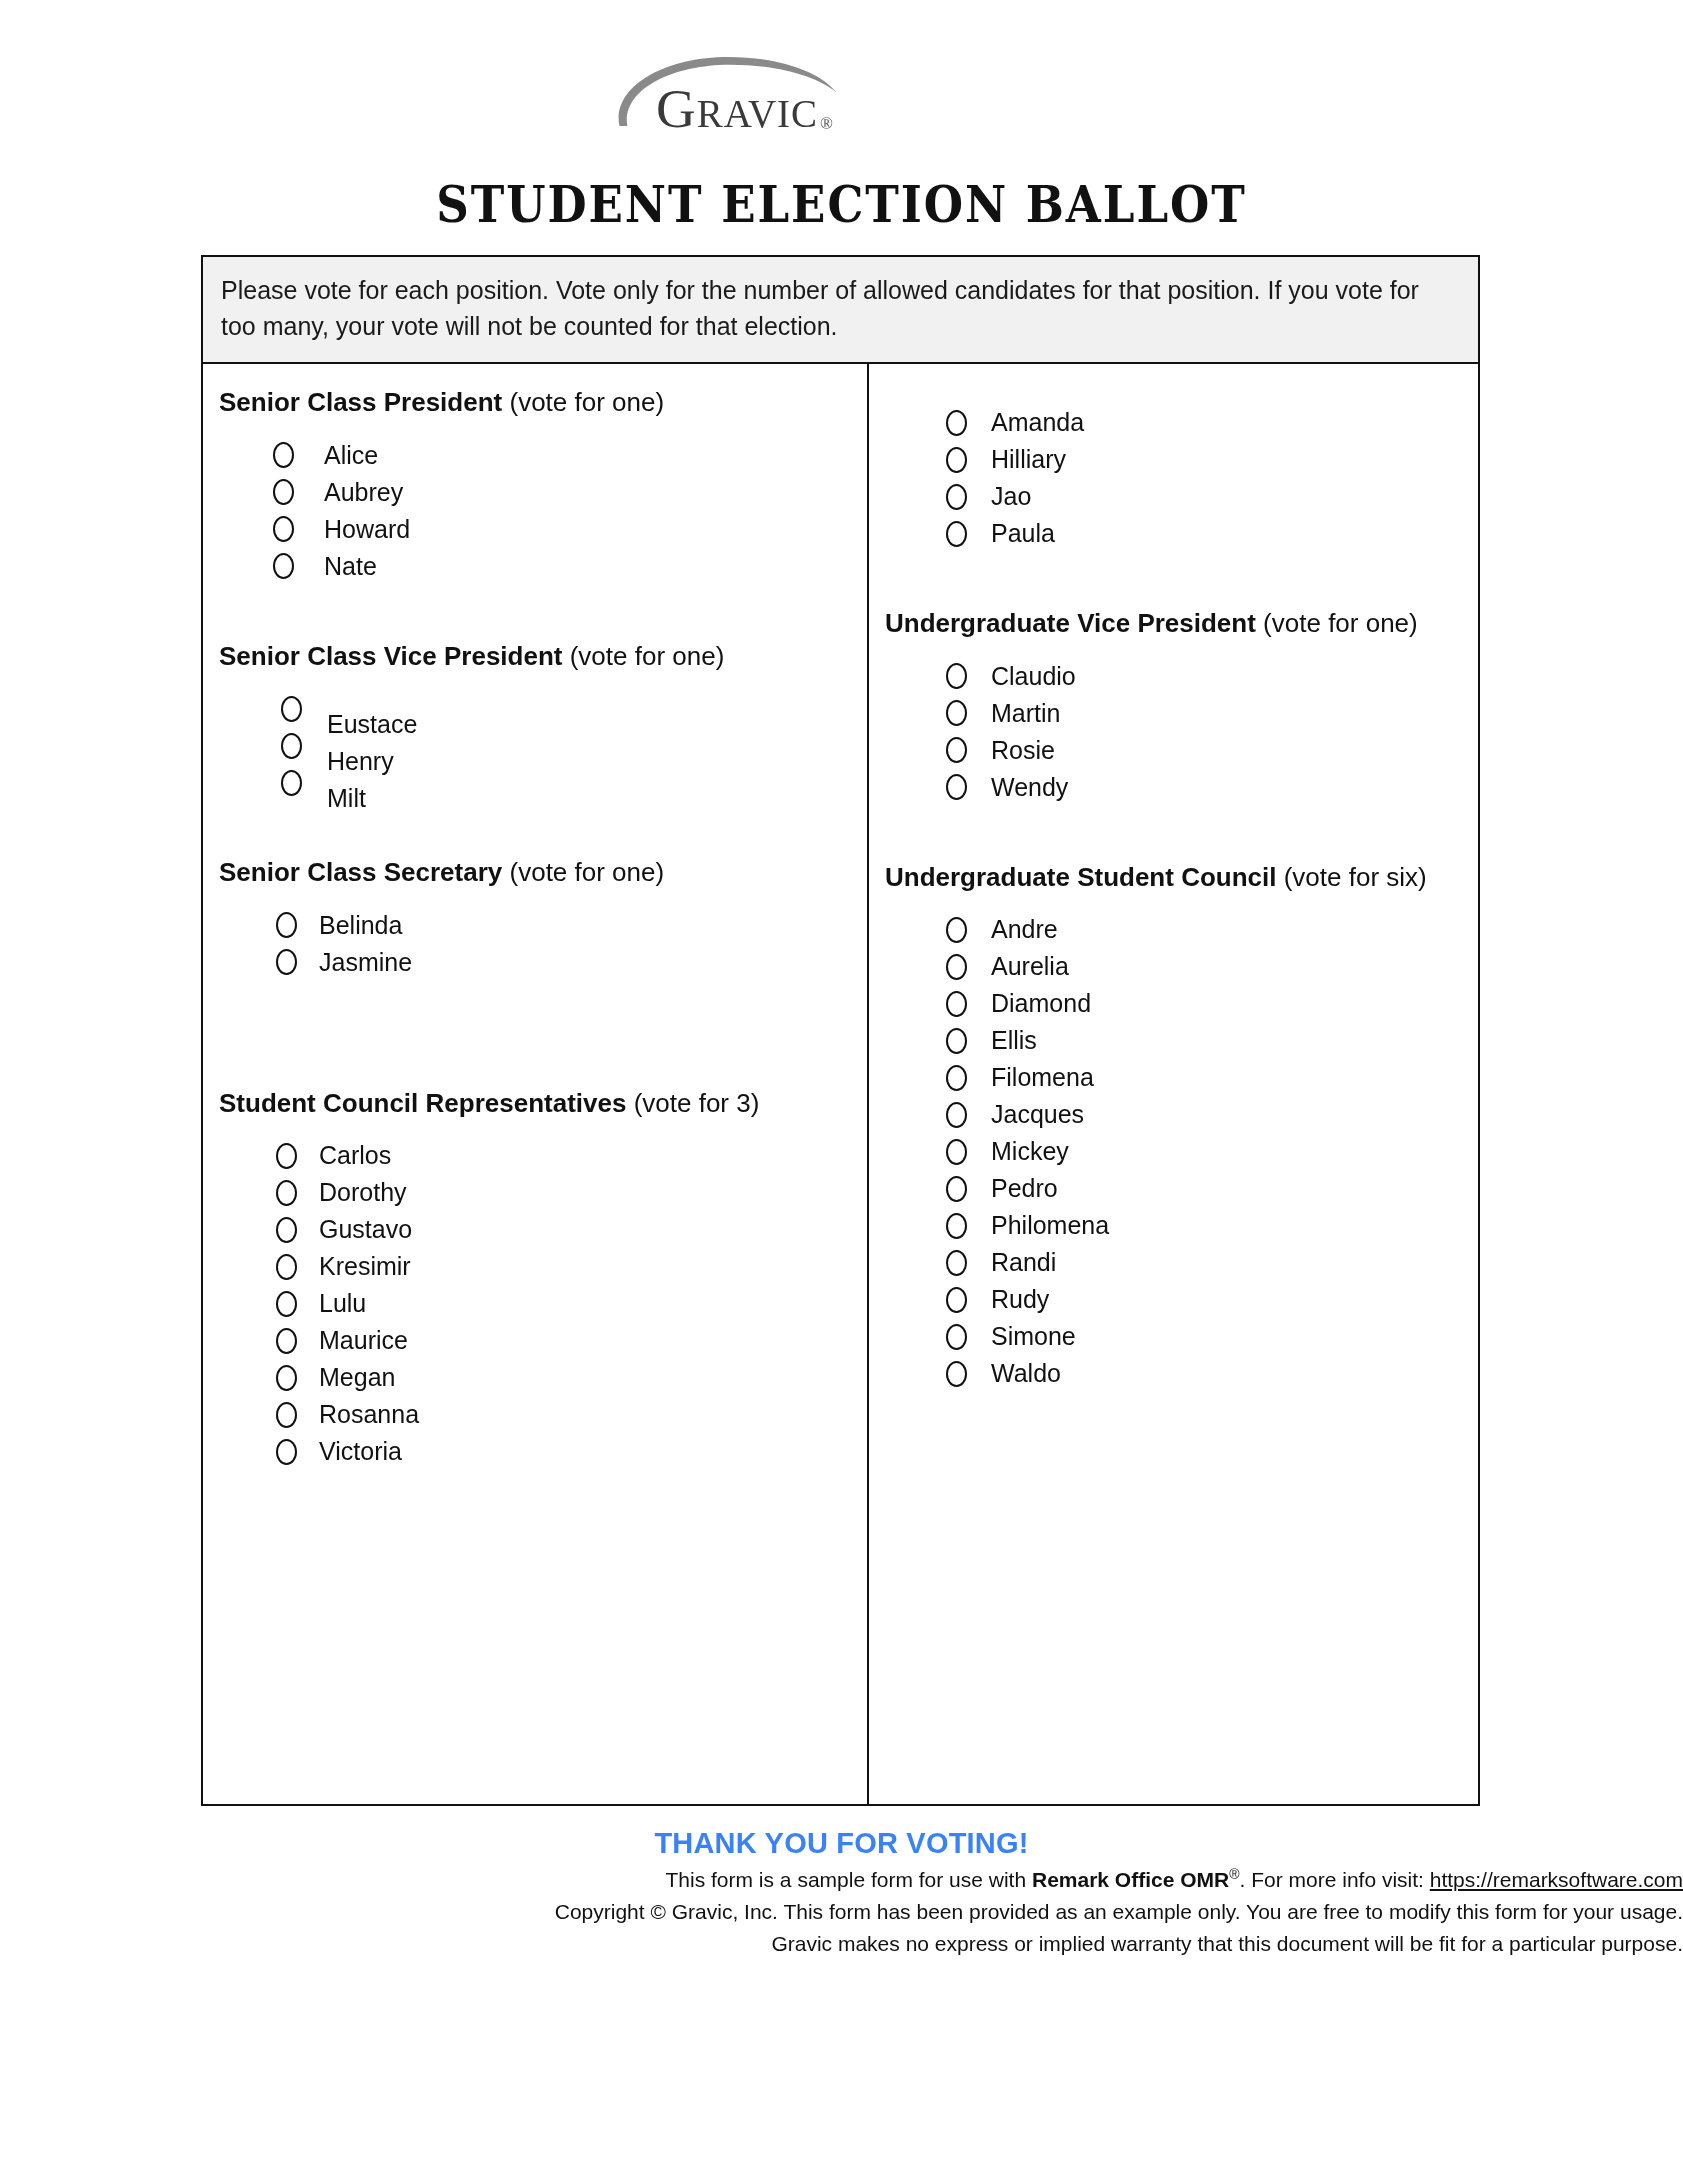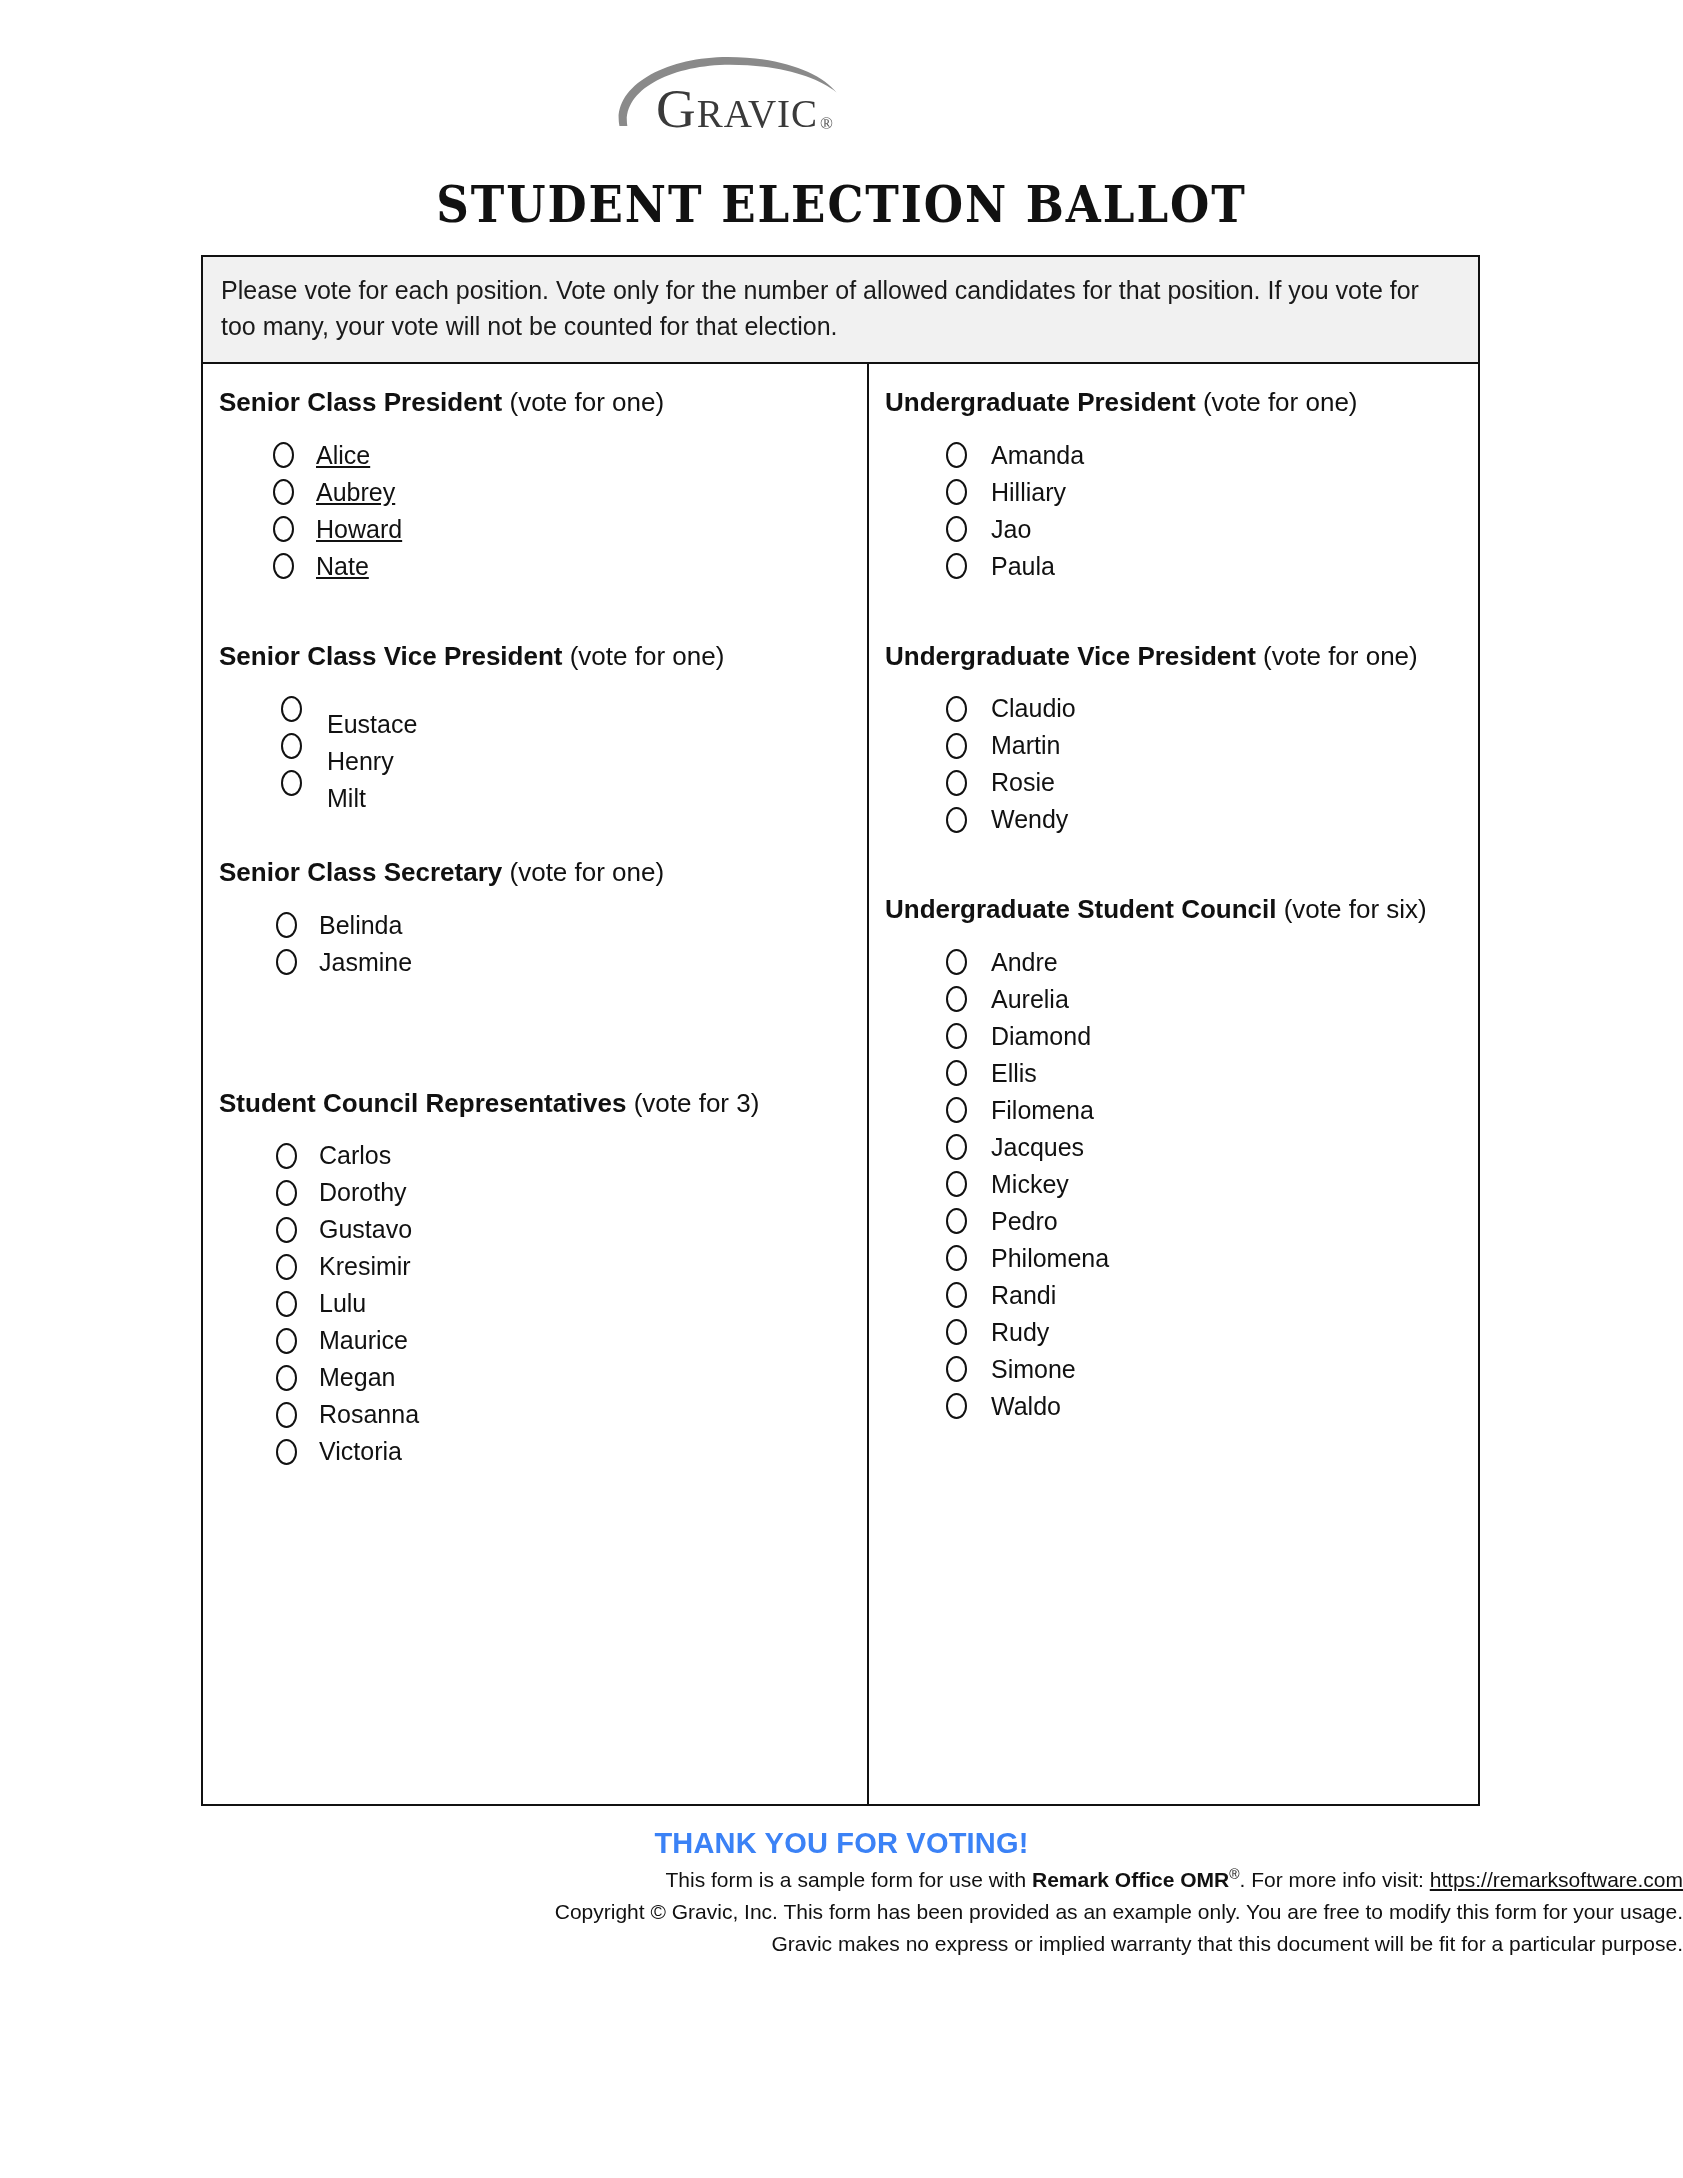--- a/index.html
+++ b/index.html
@@ -147,21 +147,21 @@
   }
   .opt-label {
     font-size: 25px;
     color: #111;
     line-height: 1;
     white-space: nowrap;
   }
 
   
   .ind-a .opt { padding-left: 54px; }
-  .ind-a .opt-label { margin-left: 22px; text-decoration: underline; }
+  .ind-a .opt-label { margin-left: 30px; }
   .ind-b .opt { padding-left: 62px; }
   .ind-b .opt-label { margin-left: 25px; margin-top: 31px; }
   .ind-c .opt { padding-left: 57px; }
   .ind-c .opt-label { margin-left: 22px; }
   .ind-r .opt { padding-left: 61px; }
   .ind-r .opt-label { margin-left: 24px; }
 
   .gap-lg { height: 51px; }
 
   
@@ -337,24 +337,20 @@
               <span class="opt-label">Victoria</span>
             </div>
           </div>
         </div>
 
       </div>
 
       <div class="col col-right">
 
         <div class="section">
-          <div class="sec-head">
-            <span class="office">Undergraduate President</span>
-            <span class="rule">(vote for one)</span>
-          </div>
           <div class="options ind-r">
             <div class="opt">
               <span class="bubble"></span>
               <span class="opt-label">Amanda</span>
             </div>
             <div class="opt">
               <span class="bubble"></span>
               <span class="opt-label">Hilliary</span>
             </div>
             <div class="opt">

